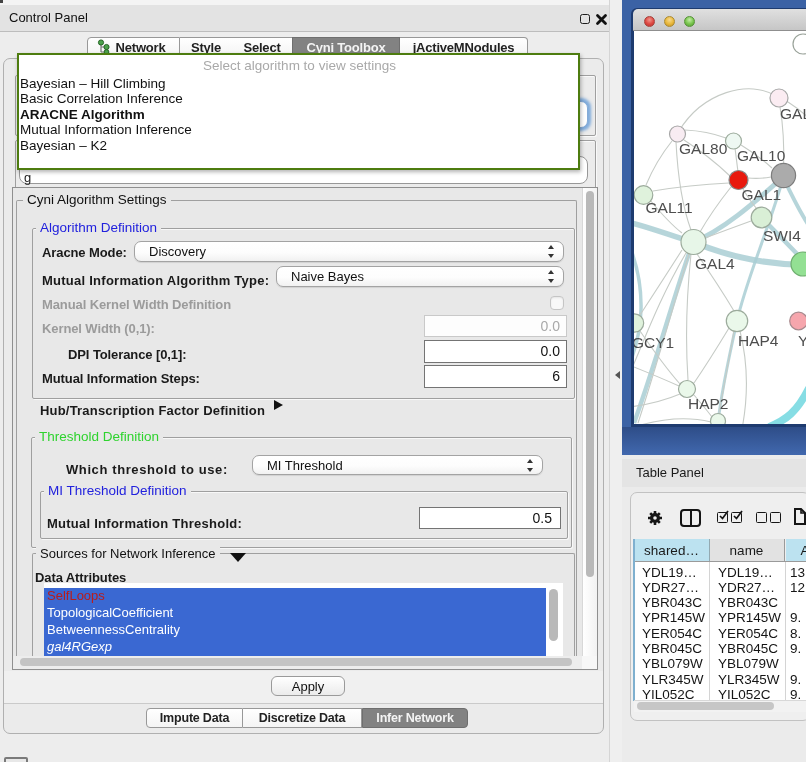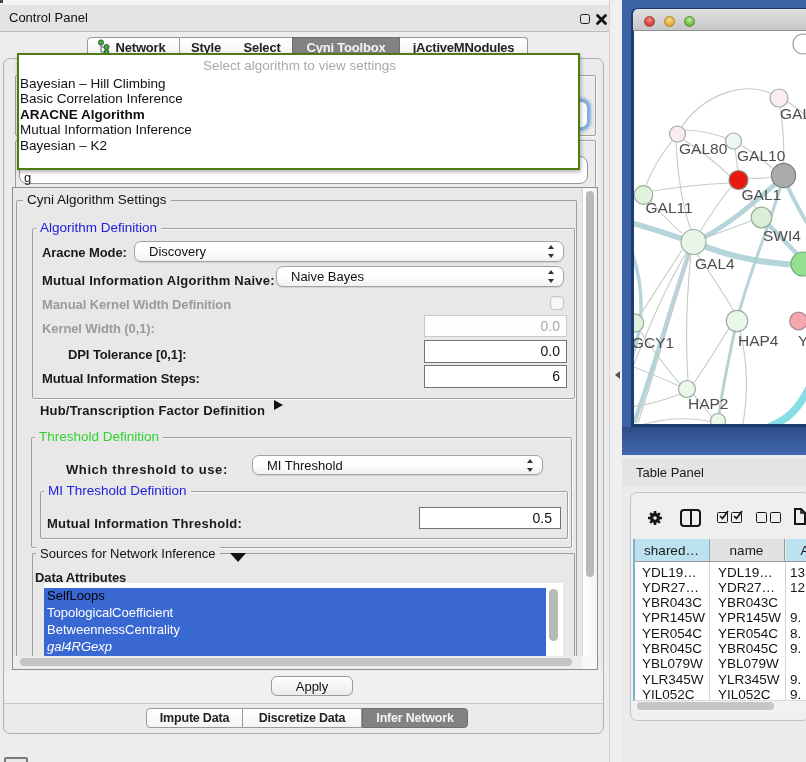--- a/index.html
+++ b/index.html
@@ -64,21 +64,21 @@
   <div class="glabel" style="left:36px;top:221px;color:#2121dd;">Algorithm Definition</div>
 
   <div class="rowlab" style="left:42px;top:245px;">Aracne Mode:</div>
   <div class="combo" style="left:134px;top:241px;width:430px;height:21px;">
         <span class="ctext">Discovery</span>
         <span class="carrows">
           <span class="up"></span>
           <span class="dn"></span>
         </span>
       </div>
-  <div class="rowlab" style="left:42px;top:273px;letter-spacing:0.25px;">Mutual Information Algorithm Naive:</div>
+  <div class="rowlab" style="left:42px;top:273px;letter-spacing:0.25px;">Mutual Information Algorithm Type:</div>
   <div class="combo" style="left:276px;top:266px;width:288px;height:21px;">
         <span class="ctext">Naive Bayes</span>
         <span class="carrows">
           <span class="up"></span>
           <span class="dn"></span>
         </span>
       </div>
   <div class="rowlab" style="left:42px;top:297px;color:#9b9b9b;">Manual Kernel Width Definition</div>
   <div class="abs" style="left:550px;top:296px;width:14px;height:14px;background:#f8f8f8;border:1px solid #c5c5c5;border-radius:4px;box-sizing:border-box;box-shadow:inset 0 1px 2px rgba(0,0,0,0.08);"></div>
   <div class="rowlab" style="left:42px;top:321px;color:#9b9b9b;">Kernel Width (0,1):</div>
@@ -106,35 +106,35 @@
   <div class="rowlab" style="left:47px;top:516px;letter-spacing:0.25px;">Mutual Information Threshold:</div>
   <div class="field" style="left:419px;top:507px;width:142px;height:22px;line-height:20px;padding-right:8px;">0.5</div>
 
   <div class="ogroup" style="left:32px;top:553px;width:541px;height:103px;"></div>
   <div class="glabel" style="left:36px;top:547px;font-size:13px;">Sources for Network Inference</div>
   <div class="abs" style="left:230px;top:552.5px;width:0;height:0;border-top:9px solid #111;border-left:8px solid transparent;border-right:8px solid transparent;"></div>
   <div class="rowlab" style="left:35px;top:570px;font-size:13px;">Data Attributes</div>
 
   <div class="abs" style="left:44px;top:583px;width:519px;height:73px;background:#fff;"></div>
   <div class="abs" style="left:44px;top:588px;width:502px;height:68px;background:#3a68d2;"></div>
-  <div class="abs" style="left:47px;top:588.4px;width:480px;height:16.8px;line-height:16.8px;font-size:13px;color:#000000;">SelfLoops</div>
+  <div class="abs" style="left:47px;top:588.4px;width:480px;height:16.8px;line-height:16.8px;font-size:13px;color:#b91c1c;">SelfLoops</div>
   <div class="abs" style="left:47px;top:605.2px;width:480px;height:16.8px;line-height:16.8px;font-size:13px;color:#fff;">TopologicalCoefficient</div>
   <div class="abs" style="left:47px;top:622px;width:480px;height:16.8px;line-height:16.8px;font-size:13px;color:#fff;">BetweennessCentrality</div>
   <div class="abs" style="left:47px;top:638.8px;width:480px;height:16.8px;line-height:16.8px;font-size:13px;color:#fff;font-style:italic;">gal4RGexp</div>
   <div class="abs" style="left:549px;top:589px;width:9px;height:52px;background:#b9b9b9;border-radius:4.5px;"></div>
 
   <div class="abs" style="left:582px;top:188px;width:15px;height:468px;background:linear-gradient(90deg,#ffffff,#f2f2f2);border-left:1px solid #d8d8d8;box-sizing:border-box;"></div>
   <div class="abs" style="left:585.5px;top:191px;width:8px;height:386px;background:#b9b9b9;border-radius:4px;"></div>
 
   <div class="abs" style="left:13px;top:656px;width:569px;height:13px;background:#ededed;"></div>
   <div class="abs" style="left:20px;top:658px;width:552px;height:8px;background:#c4c4c4;border-radius:4px;"></div>
   <div class="abs" style="left:582px;top:656px;width:15px;height:13px;background:#f7f7f7;"></div>
 
   <div class="abs" style="left:4px;top:671px;width:599px;height:32px;background:#f0f0f0;"></div>
-  <div class="abs" style="left:271px;top:676px;width:82px;height:20px;background:linear-gradient(#ffffff,#ebebeb);border:1px solid #9a9a9a;border-radius:6px;text-align:center;line-height:19px;font-size:13px;color:#111;box-sizing:border-box;">Apply</div>
+  <div class="abs" style="left:271px;top:676px;width:74px;height:20px;background:linear-gradient(#ffffff,#ebebeb);border:1px solid #9a9a9a;border-radius:6px;text-align:center;line-height:19px;font-size:13px;color:#111;box-sizing:border-box;">Apply</div>
   <div class="abs" style="left:4px;top:703px;width:599px;height:1px;background:#cacaca;"></div>
 
   <div class="tab" style="left:146px;top:708px;width:97px;height:19.5px;line-height:18px;font-size:12.5px;border-radius:4px 0 0 4px;text-align:center;">Impute Data</div>
   <div class="tab" style="left:243px;top:708px;width:119px;height:19.5px;line-height:18px;font-size:12.5px;border-left:none;">Discretize Data</div>
   <div class="tab seltab" style="left:362px;top:708px;width:106px;height:19.5px;line-height:18px;font-size:12.5px;border-radius:0 4px 4px 0;">Infer Network</div>
 
   <div class="abs" style="left:4px;top:757px;width:20px;height:12px;border:2px solid #7a7a7a;border-radius:2px;background:#e8e8e8;"></div>
 </div>
 
 <div class="abs" style="left:17px;top:53px;width:563px;height:117px;background:#fff;border:2px solid #4d7c0f;box-shadow:1px 2px 4px rgba(0,0,0,0.3);box-sizing:border-box;">

